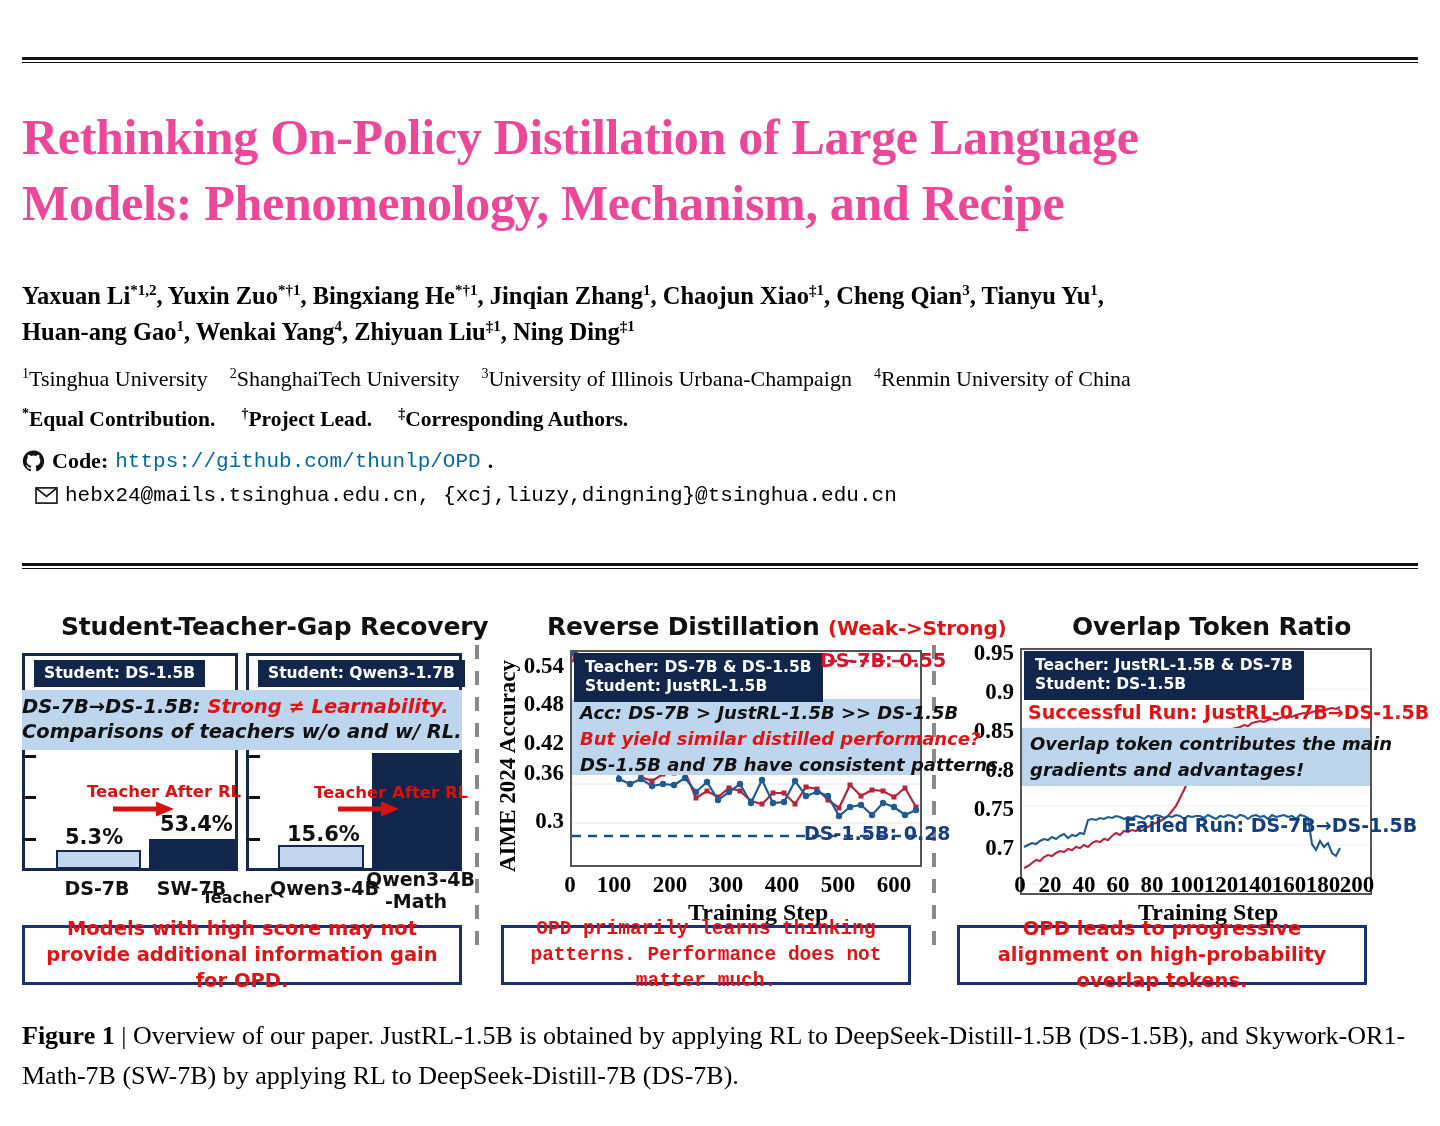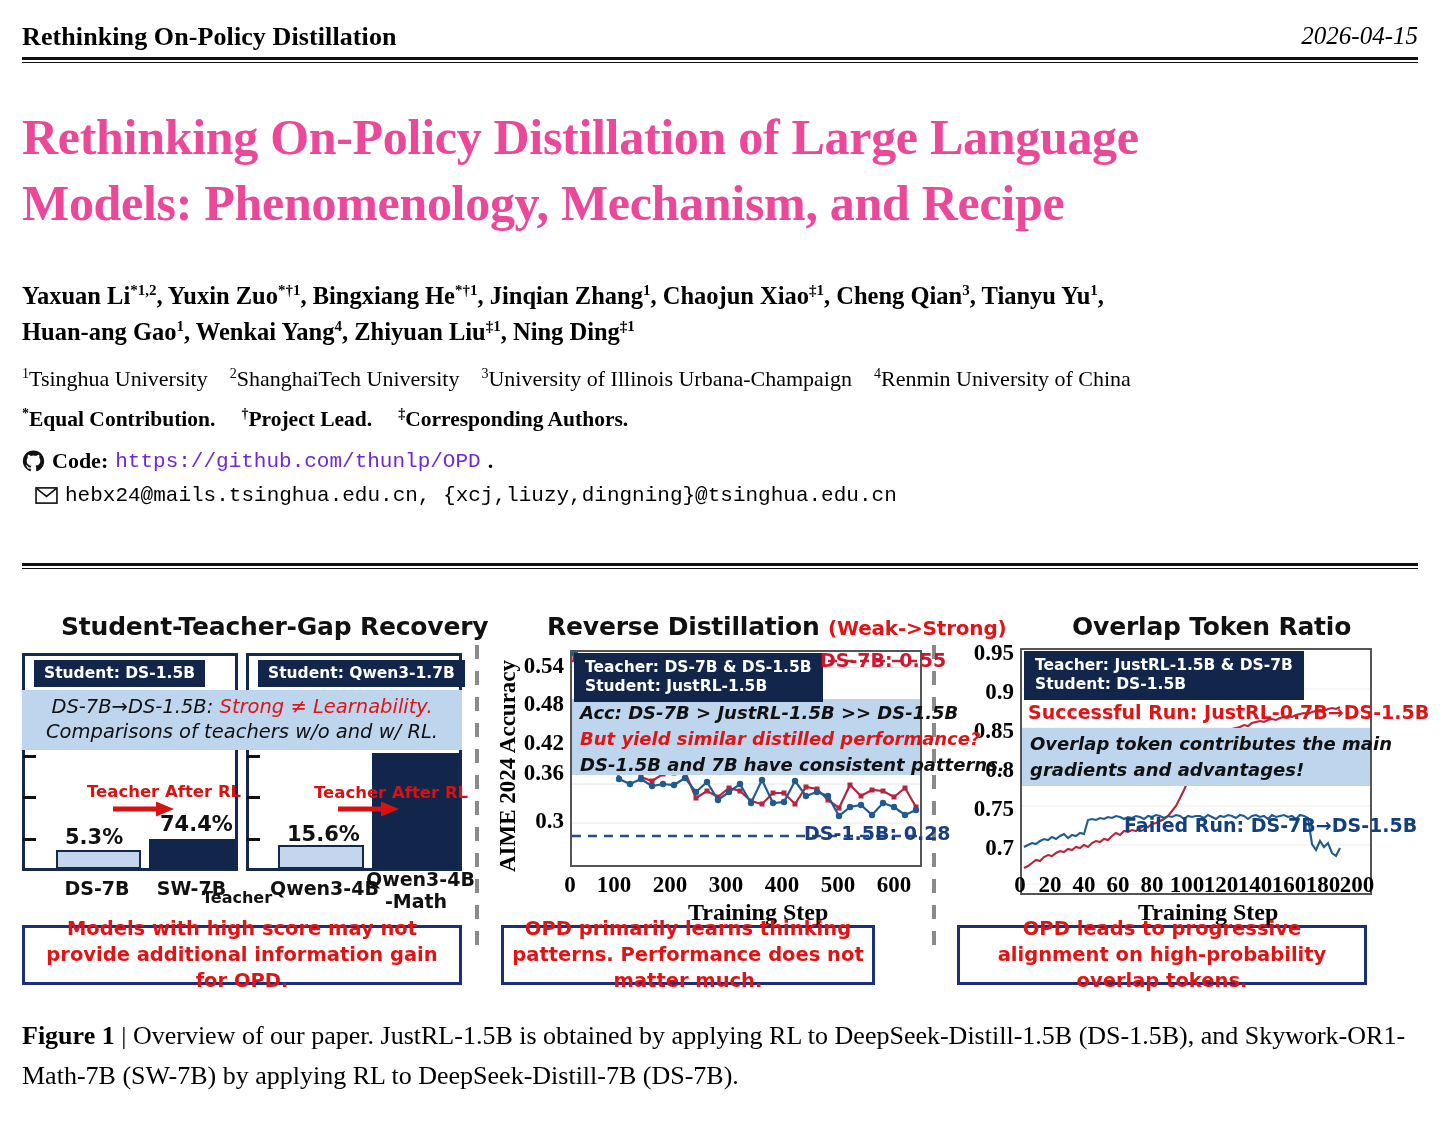--- a/index.html
+++ b/index.html
@@ -28,21 +28,21 @@
 
   
   .affil{position:absolute;left:22px;top:366px;width:1340px;font-size:22px;}
   .affil sup{font-size:14px;vertical-align:super;line-height:0;}
   .affil .gap{display:inline-block;width:22px;}
   .notes{position:absolute;left:22px;top:407px;width:1340px;font-size:21.5px;font-weight:bold;}
   .notes sup{font-size:14px;vertical-align:super;line-height:0;font-weight:bold;}
   .notes .gap{display:inline-block;width:26px;}
 
   .codeline{position:absolute;left:22px;top:448px;font-size:22px;font-weight:bold;display:flex;align-items:center;gap:7px;}
-  .codeline a{color:#6d28d9;font-family:"Liberation Mono",monospace;font-size:21px;font-weight:normal;text-decoration:none;}
+  .codeline a{color:#0369a1;font-family:"Liberation Mono",monospace;font-size:21px;font-weight:normal;text-decoration:none;}
   .mailline{position:absolute;left:22px;top:484px;font-size:21px;display:flex;align-items:center;gap:7px;
     font-family:"Liberation Mono",monospace;padding-left:13px;}
   .gh-ic svg,.mail-ic svg{display:block;}
 
   .rule-mid{position:absolute;left:22px;top:563px;width:1396px;height:0;border-top:3px solid #111;}
   .rule-mid2{position:absolute;left:22px;top:568px;width:1396px;height:0;border-top:1px solid #111;}
 
   
   .figure{position:absolute;left:14px;top:600px;width:1412px;height:400px;}
   .panel-title{position:absolute;font-family:"DejaVu Sans",sans-serif;font-weight:bold;
@@ -51,21 +51,21 @@
 
   .vsep{position:absolute;width:4px;background:
     repeating-linear-gradient(to bottom,#8a8a8a 0 14px,transparent 14px 26px);}
 
   
   .barbox{position:absolute;border:3px solid #15294d;background:#fff;box-sizing:border-box;}
   .sbadge{position:absolute;background:#12264b;color:#fff;font-family:"DejaVu Sans",sans-serif;
     font-size:15.5px;font-weight:bold;padding:4px 10px 5px 10px;white-space:nowrap;z-index:6;}
   .callout{position:absolute;background:#bed5ee;z-index:5;}
   .callout-txt{position:absolute;z-index:7;font-family:"DejaVu Sans",sans-serif;font-style:italic;
-    font-weight:normal;font-size:19.5px;color:#111;text-align:center;white-space:nowrap;line-height:25px;}
+    font-weight:bold;font-size:19.5px;color:#111;text-align:left;white-space:nowrap;line-height:25px;}
   .callout-txt .red{color:#e01414;}
   .bar{position:absolute;box-sizing:border-box;}
   .bar-light{background:#c3d6ee;border:2px solid #15294d;}
   .bar-dark{background:#12264b;border:2px solid #12264b;}
   .barlabel{position:absolute;font-family:"DejaVu Sans",sans-serif;font-weight:bold;font-size:21px;color:#111;white-space:nowrap;}
   .tick{position:absolute;width:13px;height:3px;background:#111;}
   .xcat{position:absolute;font-family:"DejaVu Sans",sans-serif;font-weight:bold;font-size:19px;color:#111;white-space:nowrap;text-align:center;line-height:22px;}
   .xaxis-name{position:absolute;font-family:"DejaVu Sans",sans-serif;font-weight:bold;font-size:16px;color:#111;}
   .tarl{position:absolute;font-family:"DejaVu Sans",sans-serif;font-weight:bold;font-size:16.5px;color:#d81111;white-space:nowrap;z-index:8;}
   .arrow{position:absolute;z-index:8;}
@@ -93,24 +93,20 @@
 
   
   .caption{position:absolute;left:22px;top:1016px;width:1396px;font-size:26px;line-height:40px;}
   .caption b{font-weight:bold;}
 </style>
 </head>
 <body>
 
 <div class="page">
 
-  <div class="runhead">
-    <div class="runhead-left">Rethinking On-Policy Distillation</div>
-    <div class="runhead-right">2026-04-15</div>
-  </div>
   <div class="rule-top"></div>
   <div class="rule-top2"></div>
 
   <div class="title">Rethinking On-Policy Distillation of Large Language Models: Phenomenology, Mechanism, and Recipe</div>
 
   <div class="authors">
     <span>Yaxuan Li<sup>*1,2</sup>, Yuxin Zuo<sup>*†1</sup>, Bingxiang He<sup>*†1</sup>, Jinqian Zhang<sup>1</sup>, Chaojun Xiao<sup>‡1</sup>, Cheng Qian<sup>3</sup>, Tianyu Yu<sup>1</sup>,</span><br>
     <span>Huan-ang Gao<sup>1</sup>, Wenkai Yang<sup>4</sup>, Zhiyuan Liu<sup>‡1</sup>, Ning Ding<sup>‡1</sup></span>
   </div>
 
@@ -157,21 +153,21 @@
     <div class="sbadge" style="left:20px;top:60px;">Student: DS-1.5B</div>
 
     <div class="tick" style="left:9px;top:117px;width:10px;"></div>
     <div class="tick" style="left:9px;top:155px;"></div>
     <div class="tick" style="left:9px;top:196px;"></div>
     <div class="tick" style="left:9px;top:238px;"></div>
 
     <div class="bar bar-light" style="left:42px;top:250px;width:85px;height:19px;"></div>
     <div class="bar bar-dark" style="left:135px;top:239px;width:86px;height:30px;"></div>
     <div class="barlabel" style="left:51px;top:225px;">5.3%</div>
-    <div class="barlabel" style="left:146px;top:212px;">74.4%</div>
+    <div class="barlabel" style="left:146px;top:212px;">53.4%</div>
     <div class="tarl" style="left:73px;top:182px;">Teacher After RL</div>
     <div class="arrow" style="left:97px;top:200px;">
       <svg width="66" height="18" viewBox="0 0 66 18">
           <path d="M2 9 H47" stroke="#d81111" stroke-width="5" fill="none"></path>
           <path d="M45 1.5 L63 9 L45 16.5 Z" fill="#d81111"></path>
         </svg>
     </div>
     <div class="xcat" style="left:33px;top:277px;width:100px;">DS-7B</div>
     <div class="xcat" style="left:125px;top:277px;width:105px;">SW-7B</div>
 
@@ -367,21 +363,21 @@
     <div class="xtick" style="left:1118px;top:272px;width:40px;">80</div>
     <div class="xtick" style="left:1149px;top:272px;width:48px;">100</div>
     <div class="xtick" style="left:1183px;top:272px;width:48px;">120</div>
     <div class="xtick" style="left:1217px;top:272px;width:48px;">140</div>
     <div class="xtick" style="left:1251px;top:272px;width:48px;">160</div>
     <div class="xtick" style="left:1285px;top:272px;width:48px;">180</div>
     <div class="xtick" style="left:1319px;top:272px;width:48px;">200</div>
     <div class="xname" style="left:1124px;top:299px;">Training Step</div>
 
     <div class="takeaway" style="left:8px;top:325px;width:440px;height:60px;">Models with high score may not provide additional information gain for OPD.</div>
-    <div class="takeaway" style="left:487px;top:325px;width:374px;height:60px;">OPD primarily learns thinking patterns. Performance does not matter much.</div>
+    <div class="takeaway" style="left:487px;top:325px;width:410px;height:60px;font-family:Liberation Mono, monospace;">OPD primarily learns thinking patterns. Performance does not matter much.</div>
     <div class="takeaway" style="left:943px;top:325px;width:410px;height:60px;">OPD leads to progressive alignment on high-probability overlap tokens.</div>
   </div>
 
   <div class="caption">
     <b>Figure 1</b>
     <span>|</span>
     <span>Overview of our paper. JustRL-1.5B is obtained by applying RL to DeepSeek-Distill-1.5B (DS-1.5B), and Skywork-OR1-Math-7B (SW-7B) by applying RL to DeepSeek-Distill-7B (DS-7B).</span>
   </div>
 
 </div>

